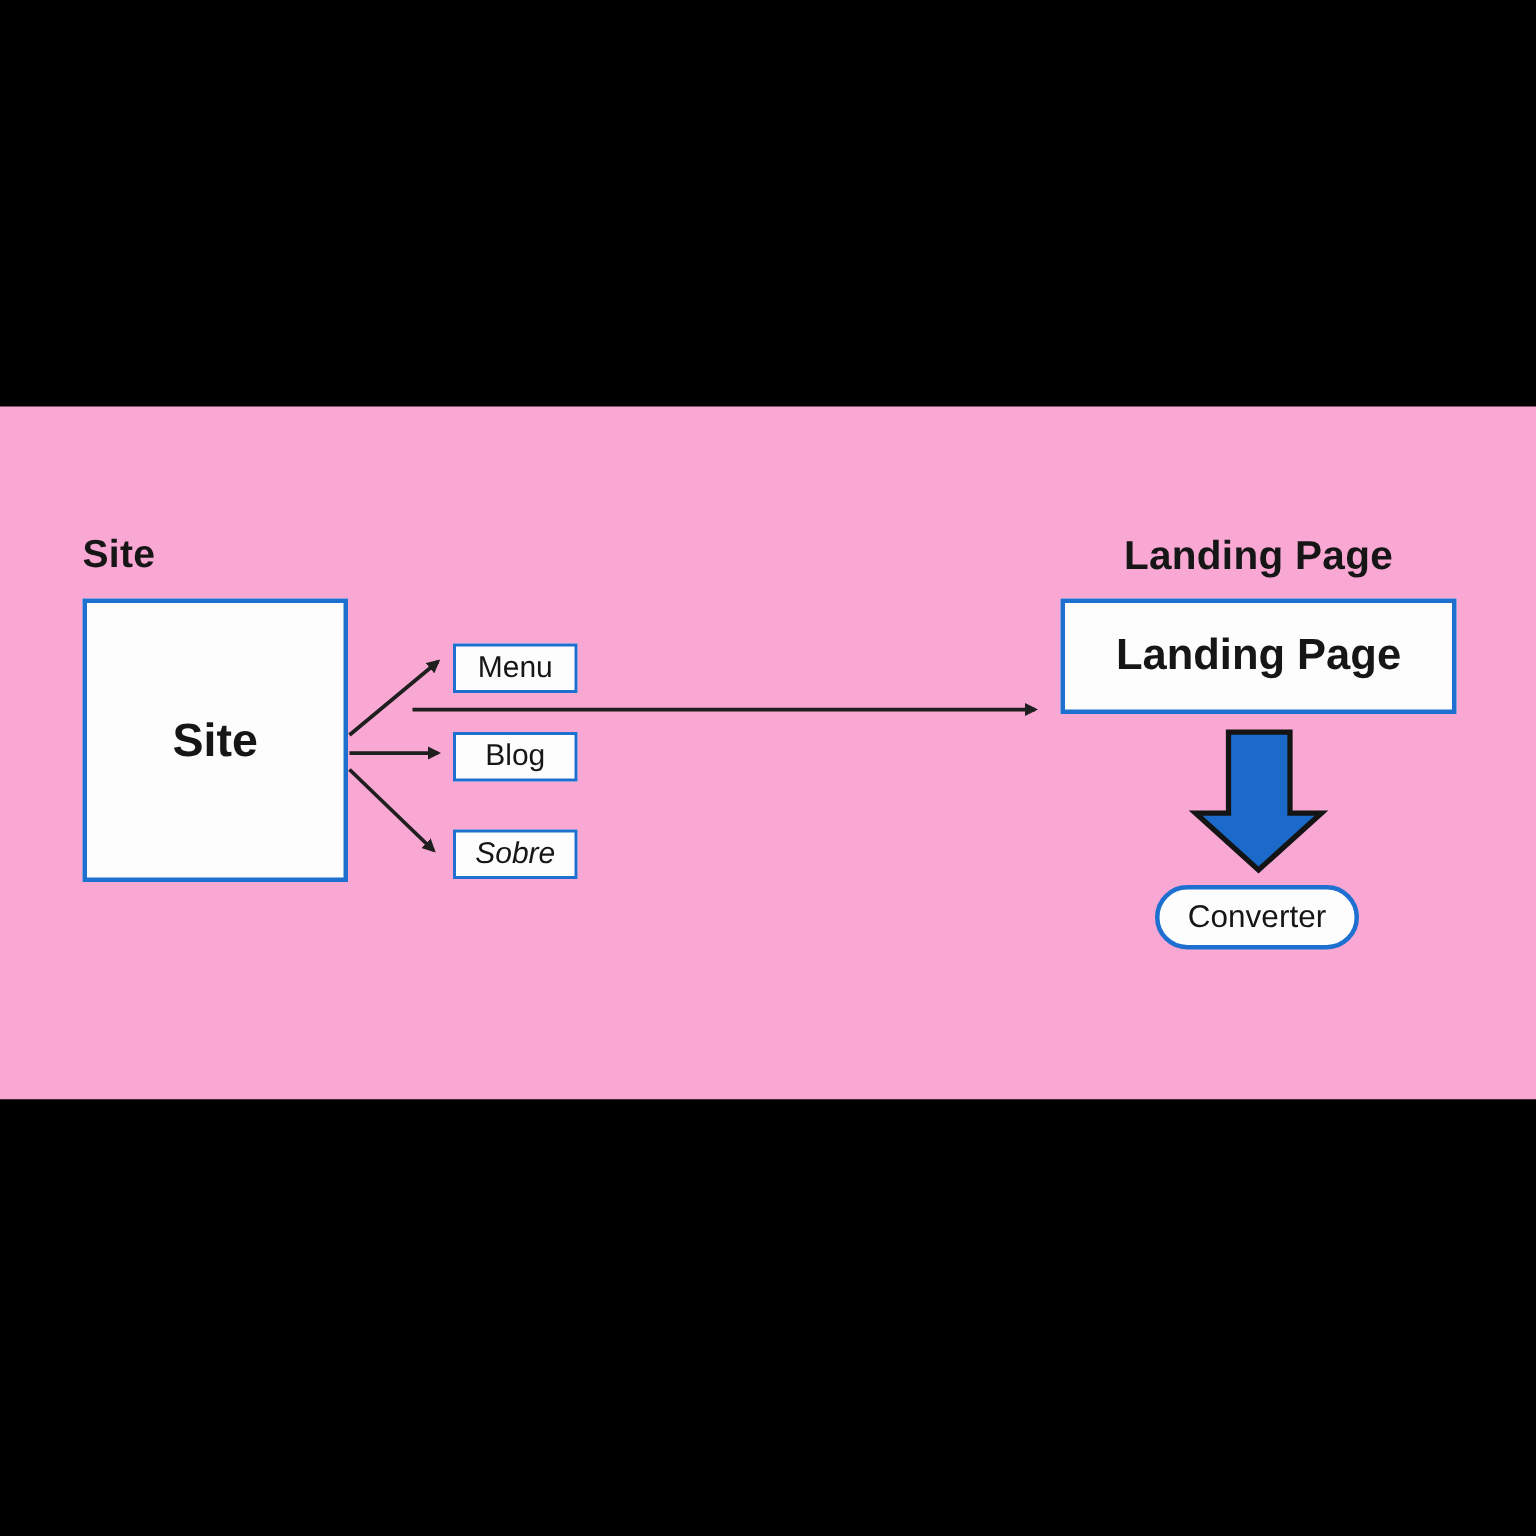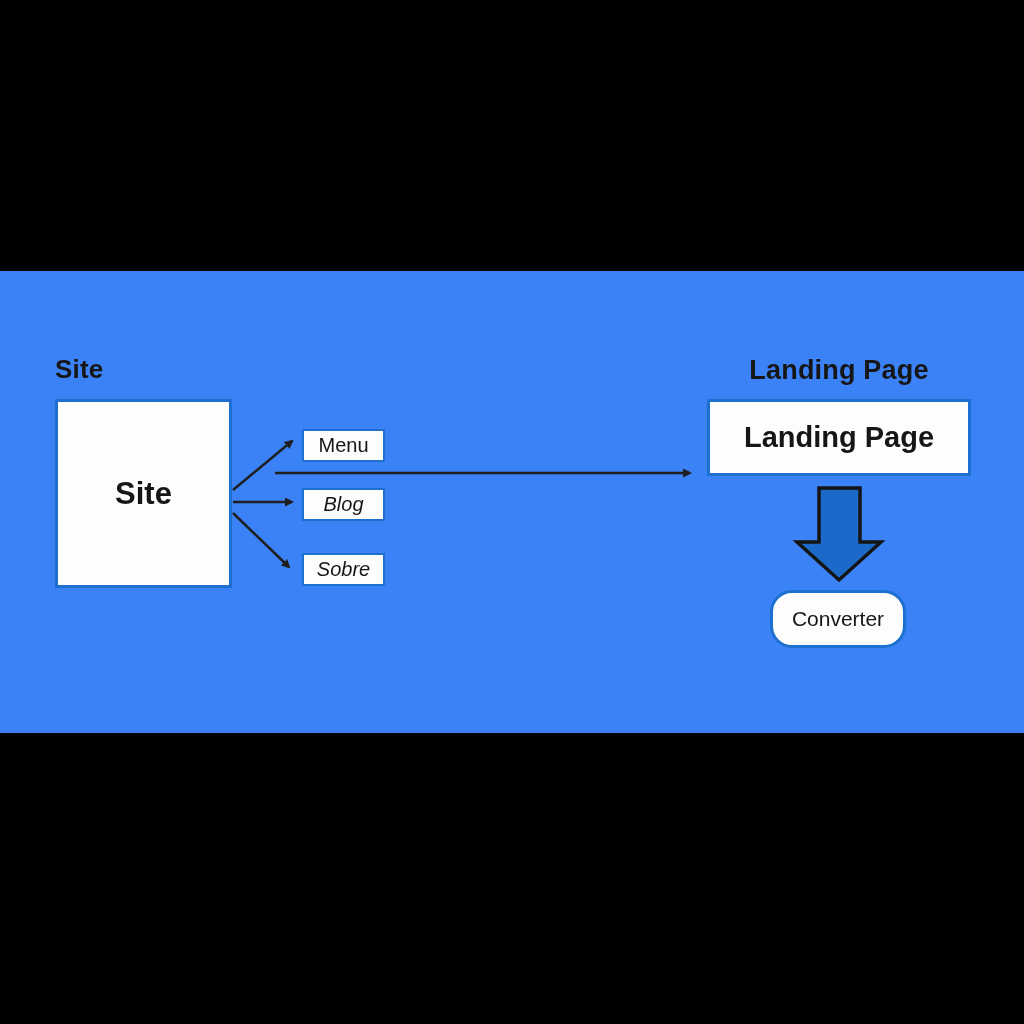--- a/index.html
+++ b/index.html
@@ -20,21 +20,21 @@
   }
   .letterbox.top { top: 0; height: 271px; }
   .letterbox.bottom { top: 733px; height: 291px; }
 
   .stage {
     position: absolute;
     top: 271px;
     left: 0;
     width: 1024px;
     height: 462px;
-    background: #3b82f6;
+    background: #f9a8d4;
   }
 
   .connector-layer {
     position: absolute;
     inset: 0;
     width: 1024px;
     height: 462px;
   }
 
   .heading {
@@ -77,38 +77,38 @@
   }
   .page-box {
     left: 302px;
     width: 83px;
     height: 33px;
     font-size: 20px;
     font-weight: 500;
     border-width: 2.5px;
   }
   .page-box.menu { top: 158px; }
-  .page-box.blog { top: 217px; font-style: italic; }
+  .page-box.blog { top: 217px; }
   .page-box.sobre { top: 282px; font-style: italic; }
 
   .landing-box {
     left: 707px;
     top: 128px;
     width: 264px;
     height: 77px;
     font-size: 29px;
     font-weight: bold;
   }
 
   .converter-pill {
     position: absolute;
     left: 770px;
     top: 319px;
     width: 136px;
-    height: 58px;
+    height: 43px;
     box-sizing: border-box;
     background: #fdfdfd;
     border: 3px solid #1e70d0;
     border-radius: 22px;
     display: flex;
     align-items: center;
     justify-content: center;
     font-size: 21px;
     color: #161616;
   }

